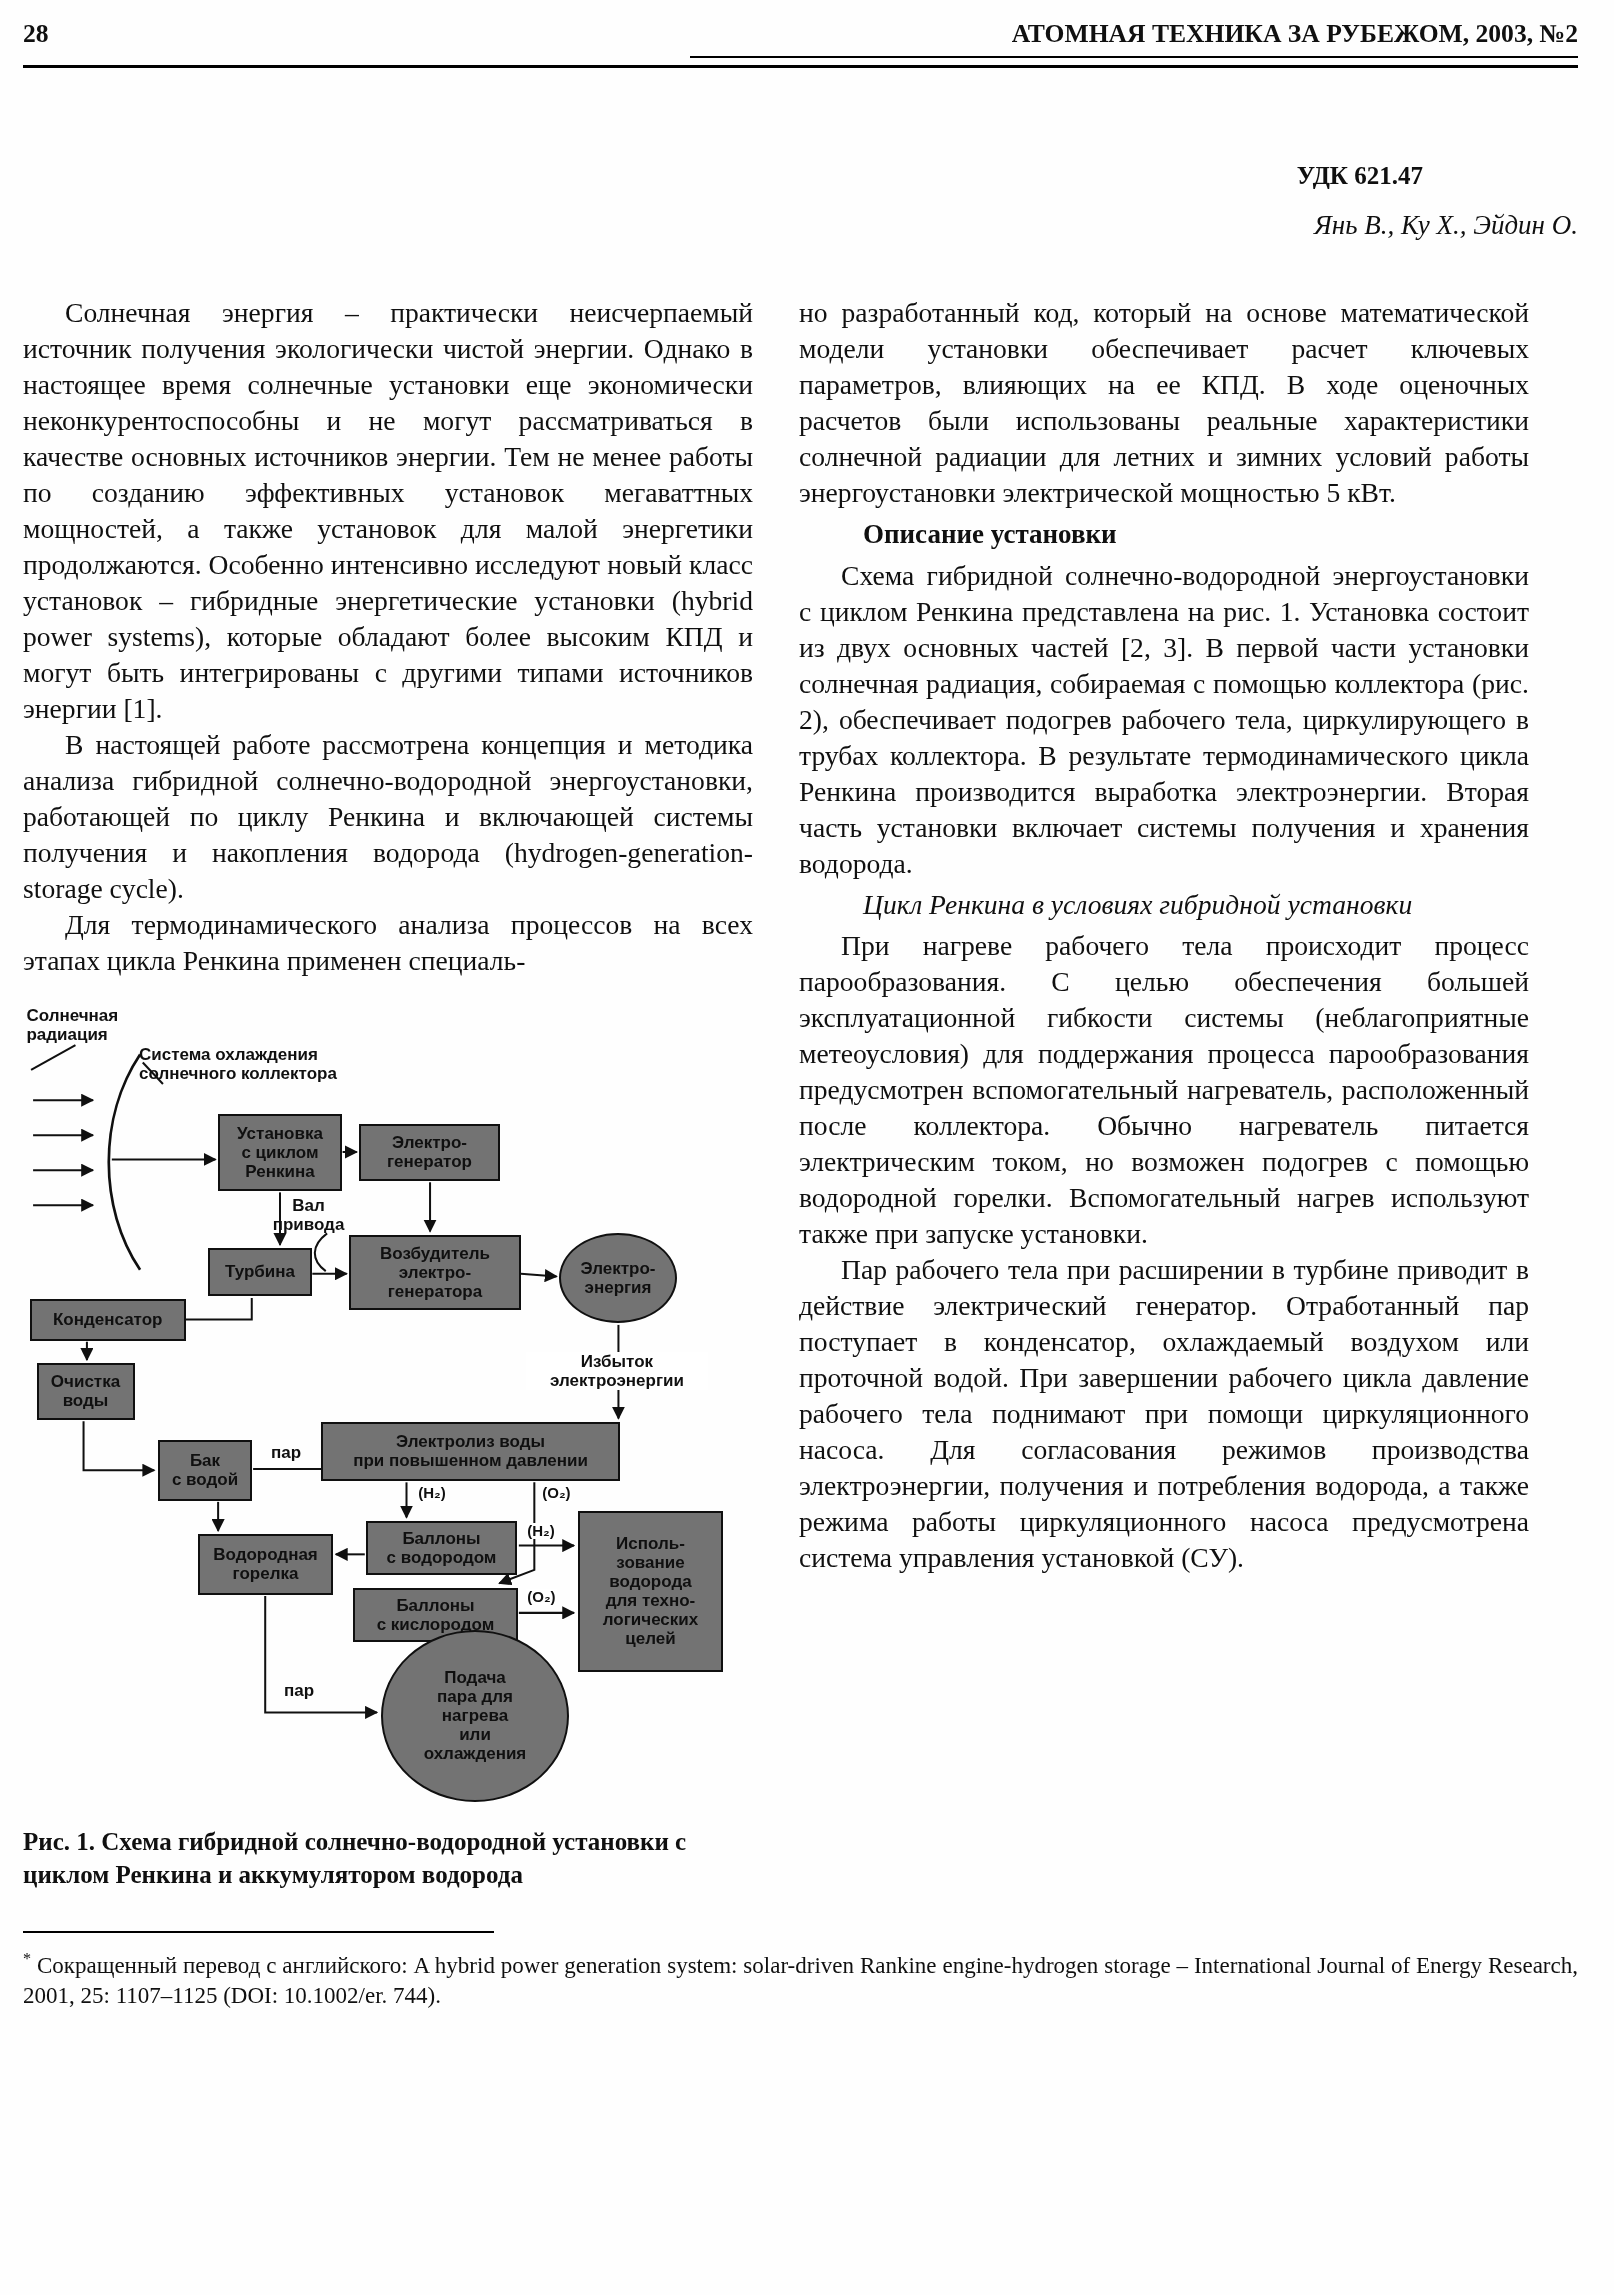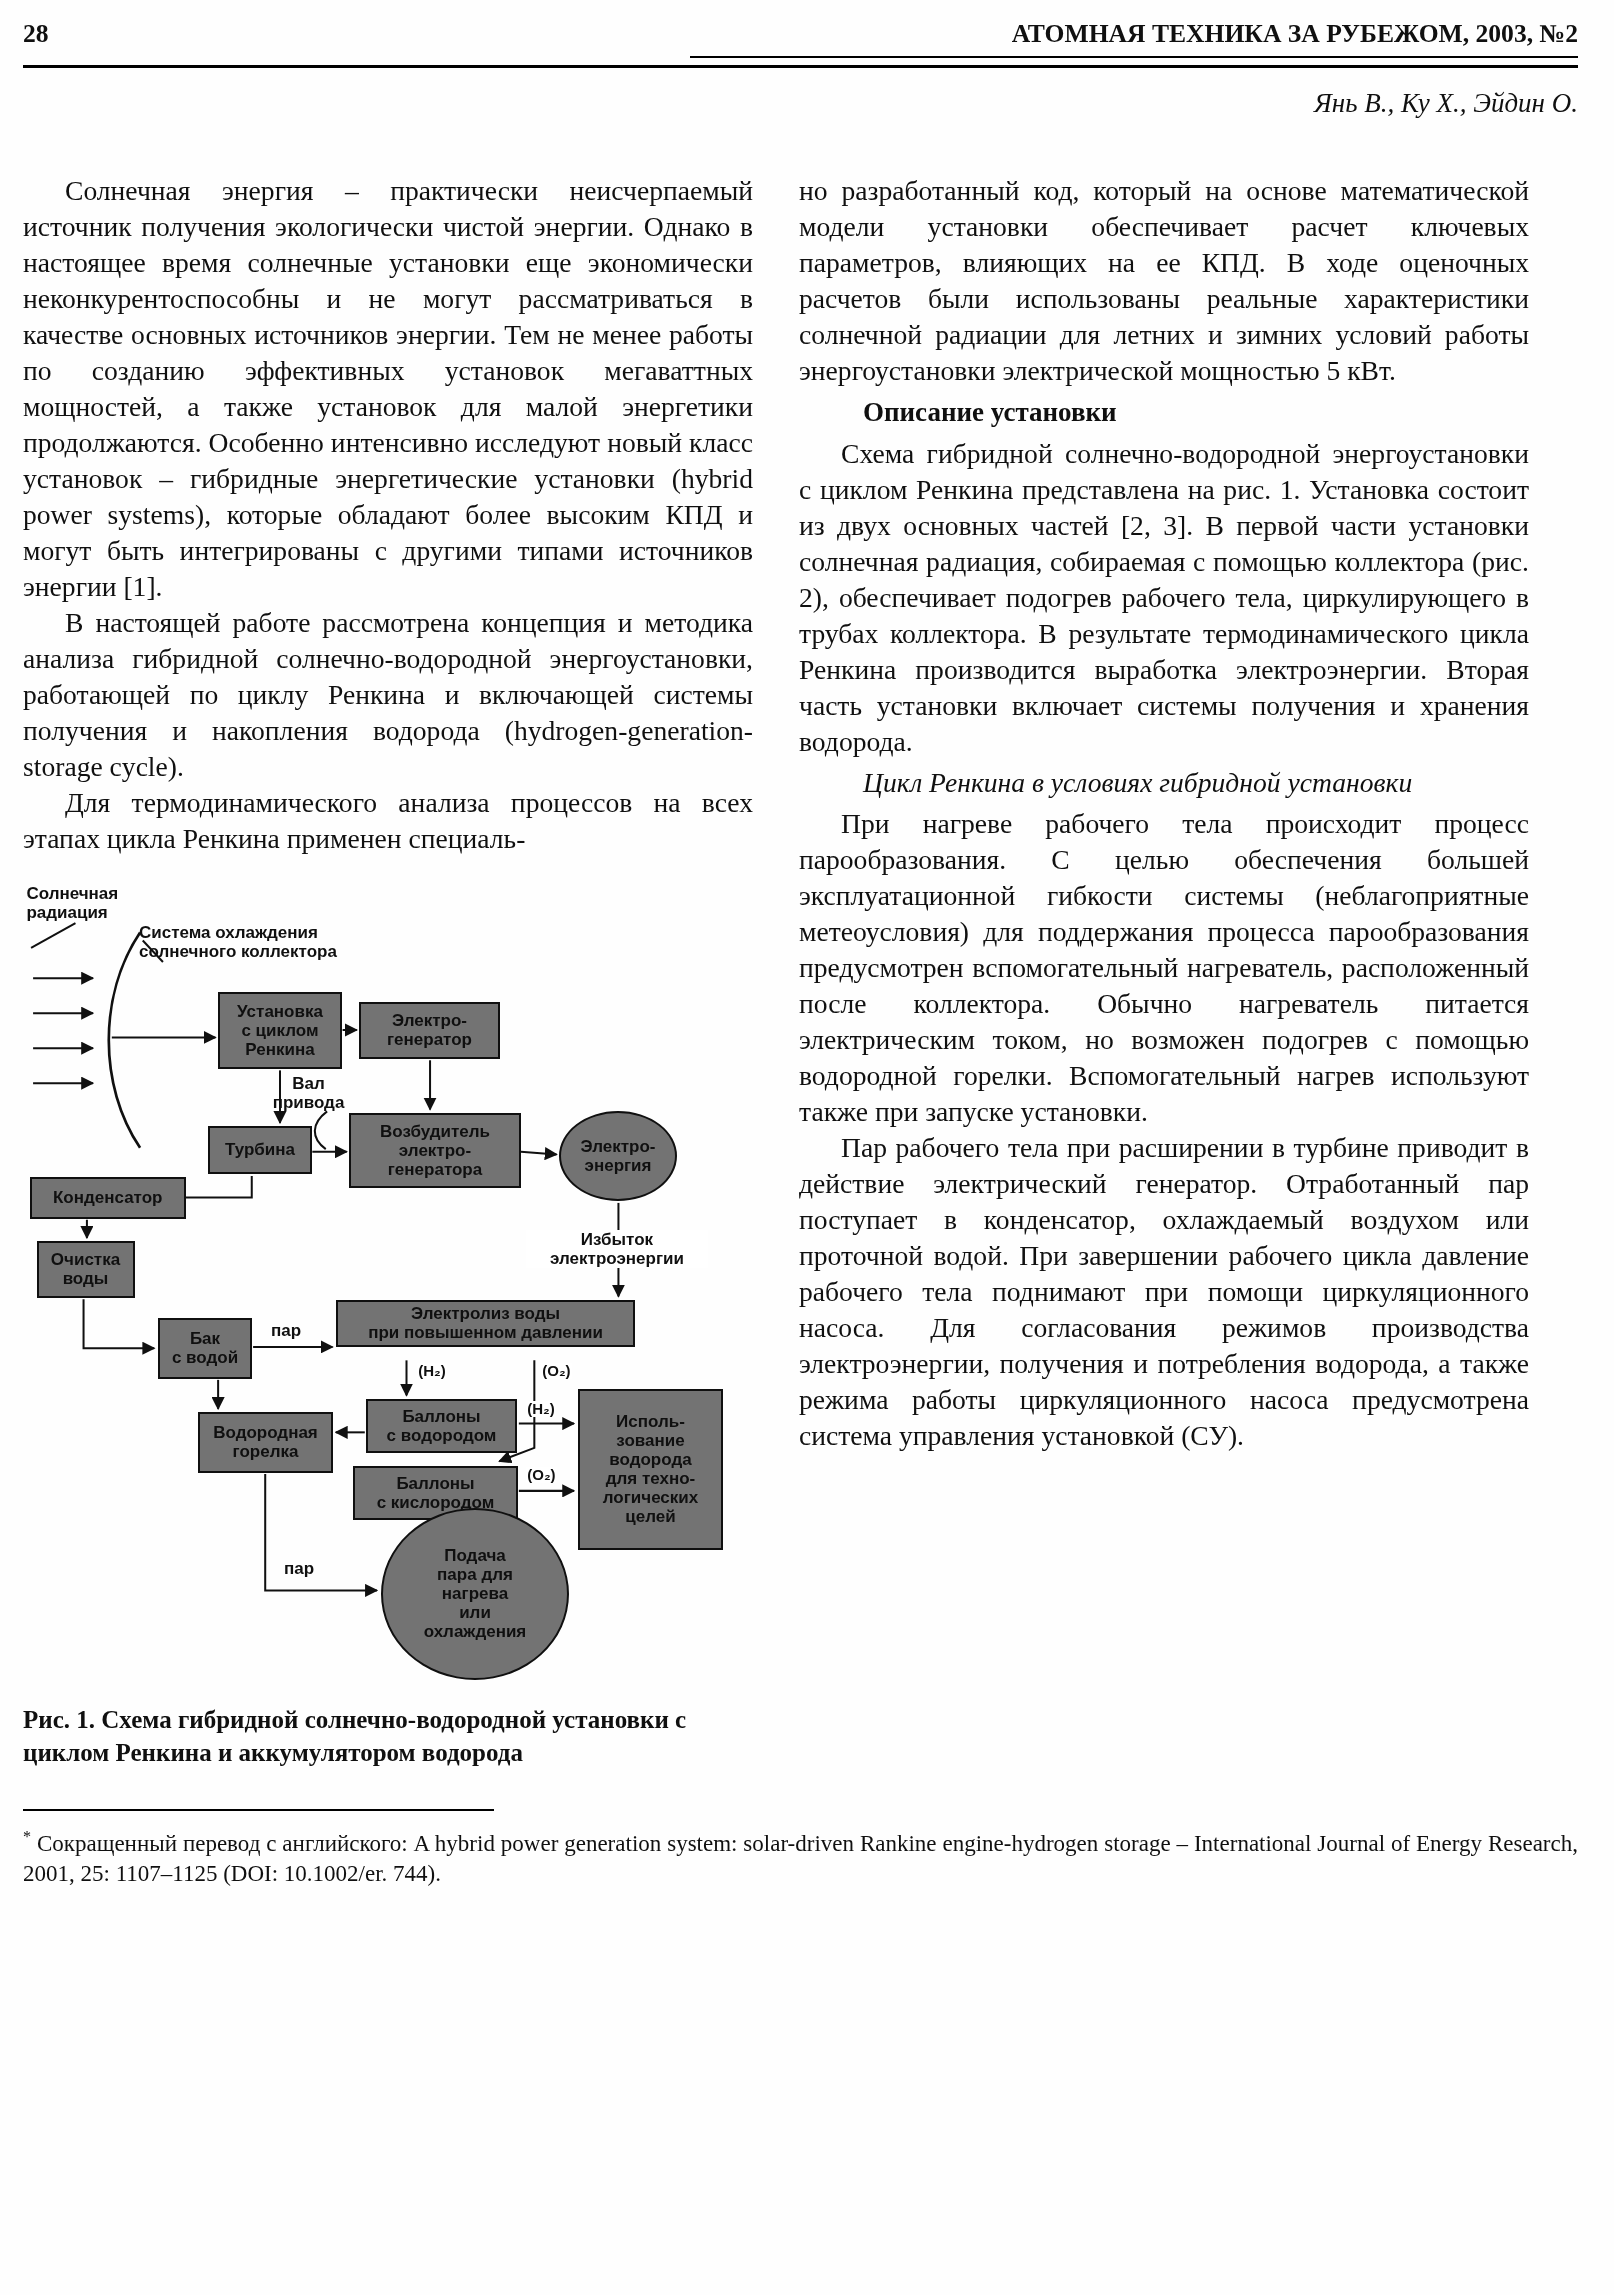--- a/index.html
+++ b/index.html
@@ -66,20 +66,21 @@
 
 <div class="page">
 
   <div class="hdr">
     <span>28</span>
     <span>АТОМНАЯ ТЕХНИКА ЗА РУБЕЖОМ, 2003, №2</span>
   </div>
   <div class="rule-right"></div>
   <div class="rule-full"></div>
 
+  <div class="udk">УДК 621.47</div>
 
 
   <div class="authors">Янь В., Ку Х., Эйдин О.</div>
 
   <div class="cols">
 
     <div class="col">
       <p>Солнечная энергия – практически неисчерпаемый источник получения экологически чистой энергии. Однако в настоящее время солнечные установки еще экономически неконкурентоспособны и не могут рассматриваться в качестве основных источников энергии. Тем не менее работы по созданию эффективных установок мегаваттных мощностей, а также установок для малой энергетики продолжаются. Особенно интенсивно исследуют новый класс установок – гибридные энергетические установки (hybrid power systems), которые обладают более высоким КПД и могут быть интегрированы с другими типами источников энергии [1].</p>
       <p>В настоящей работе рассмотрена концепция и методика анализа гибридной солнечно-водородной энергоустановки, работающей по циклу Ренкина и включающей системы получения и накопления водорода (hydrogen-generation-storage cycle).</p>
       <p>Для термодинамического анализа процессов на всех этапах цикла Ренкина применен специаль-</p>
@@ -139,21 +140,21 @@
 электро-
 генератора</div>
         <div class="dellipse" style="left:536px;top:227px;width:118px;height:90px">Электро-
 энергия</div>
         <div class="dbox" style="left:6.7px;top:293px;width:156px;height:42px">Конденсатор</div>
         <div class="dbox" style="left:13.5px;top:357px;width:98px;height:57px">Очистка
 воды</div>
         <div class="dbox" style="left:135px;top:434px;width:94px;height:61px">Бак
 с водой</div>
         <div class="dlabel" style="left:248px;top:437px">пар</div>
-        <div class="dbox" style="left:313px;top:416px;width:299px;height:47px">Электролиз воды
+        <div class="dbox" style="left:298px;top:416px;width:299px;height:59px">Электролиз воды
 при повышенном давлении</div>
         <div class="dlabel center bgw" style="left:503px;top:346px;width:182px">Избыток
 электроэнергии</div>
         <div class="gas" style="left:394px;top:479px">(H₂)</div>
         <div class="gas" style="left:518px;top:479px">(O₂)</div>
         <div class="dbox" style="left:343px;top:515px;width:151px;height:54px">Баллоны
 с водородом</div>
         <div class="dbox" style="left:330px;top:582px;width:165px;height:54px">Баллоны
 с кислородом</div>
         <div class="gas" style="left:503px;top:517px">(H₂)</div>

